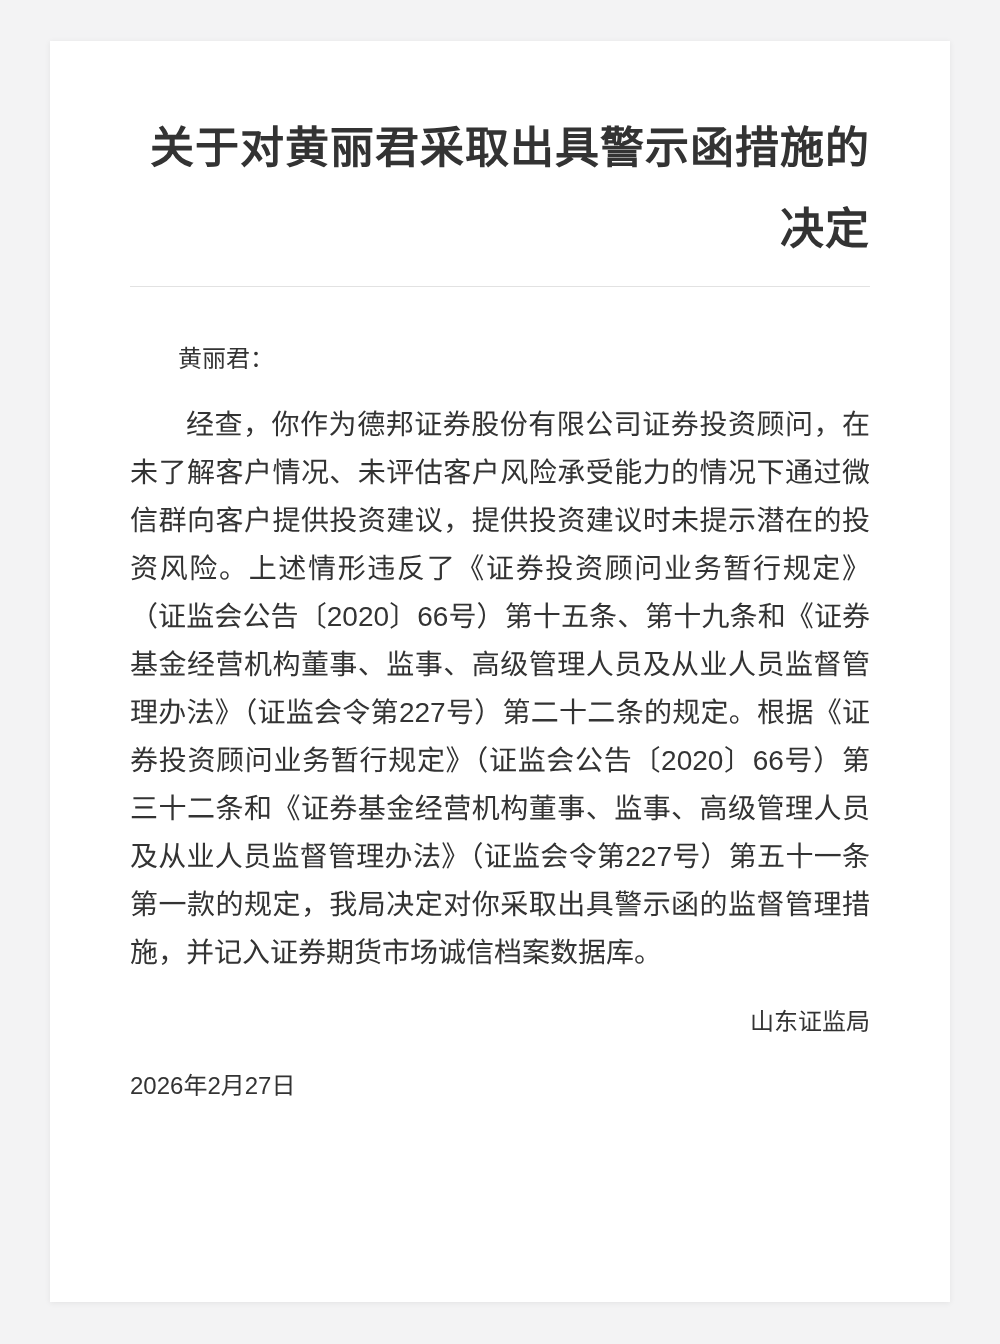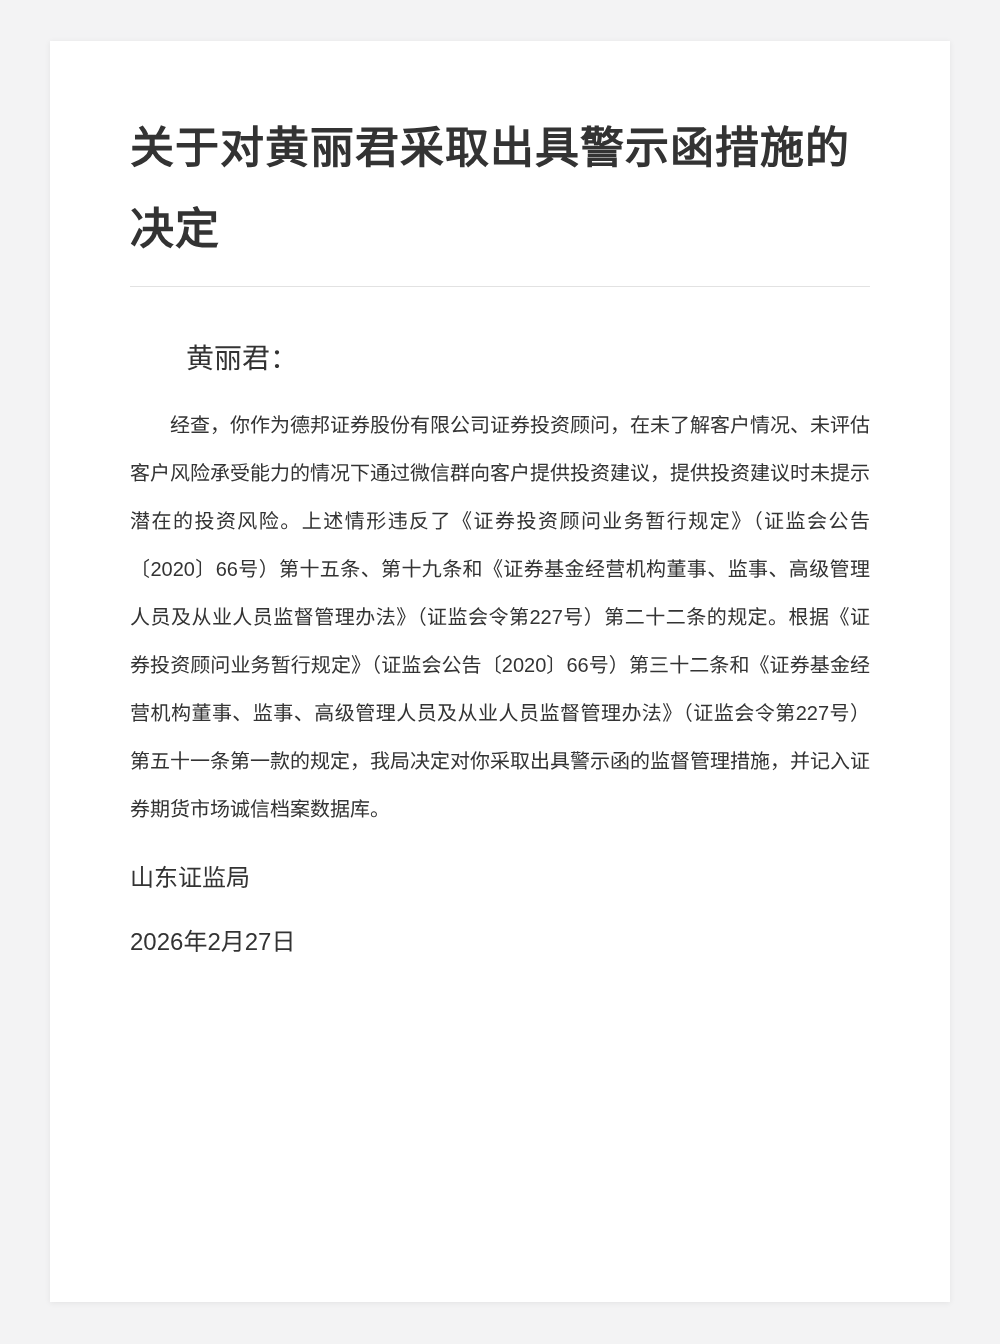--- a/index.html
+++ b/index.html
@@ -20,50 +20,51 @@
     margin: 0 auto;
     background: #ffffff;
     box-shadow: 0 1px 6px rgba(0,0,0,0.07);
     padding: 66px 80px 88px 80px;
     min-height: 1261px;
   }
   .doc-title {
     font-size: 44px;
     font-weight: 700;
     line-height: 81px;
-    text-align: left;
+    text-align: right;
     color: #333333;
     letter-spacing: 1px;
   }
   .divider {
     border: none;
     border-top: 1px solid #e2e2e2;
     height: 0;
     margin-top: 17px;
   }
   .salutation {
     margin-top: 48px;
-    font-size: 28px;
+    font-size: 24px;
     line-height: 48px;
     color: #333333;
     text-indent: 2em;
   }
   .body-para {
     margin-top: 18px;
-    font-size: 20px;
+    font-size: 28px;
     line-height: 48px;
     color: #333333;
     text-indent: 2em;
     text-align: justify;
   }
   .sig-line {
     margin-top: 21px;
     font-size: 24px;
     line-height: 48px;
     color: #333333;
+    text-align: right;
   }
   .date-line {
     margin-top: 16px;
     font-size: 24px;
     line-height: 48px;
     color: #333333;
     text-align: left;
   }
 </style>
 </head>

